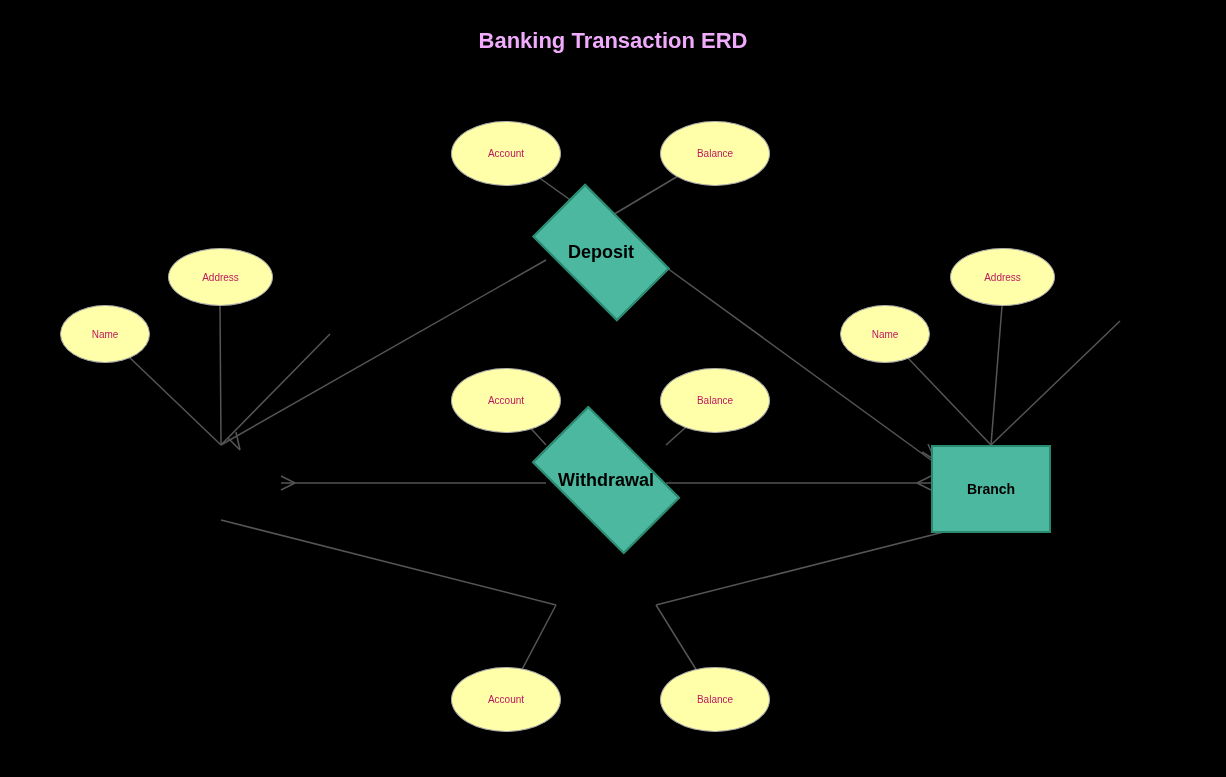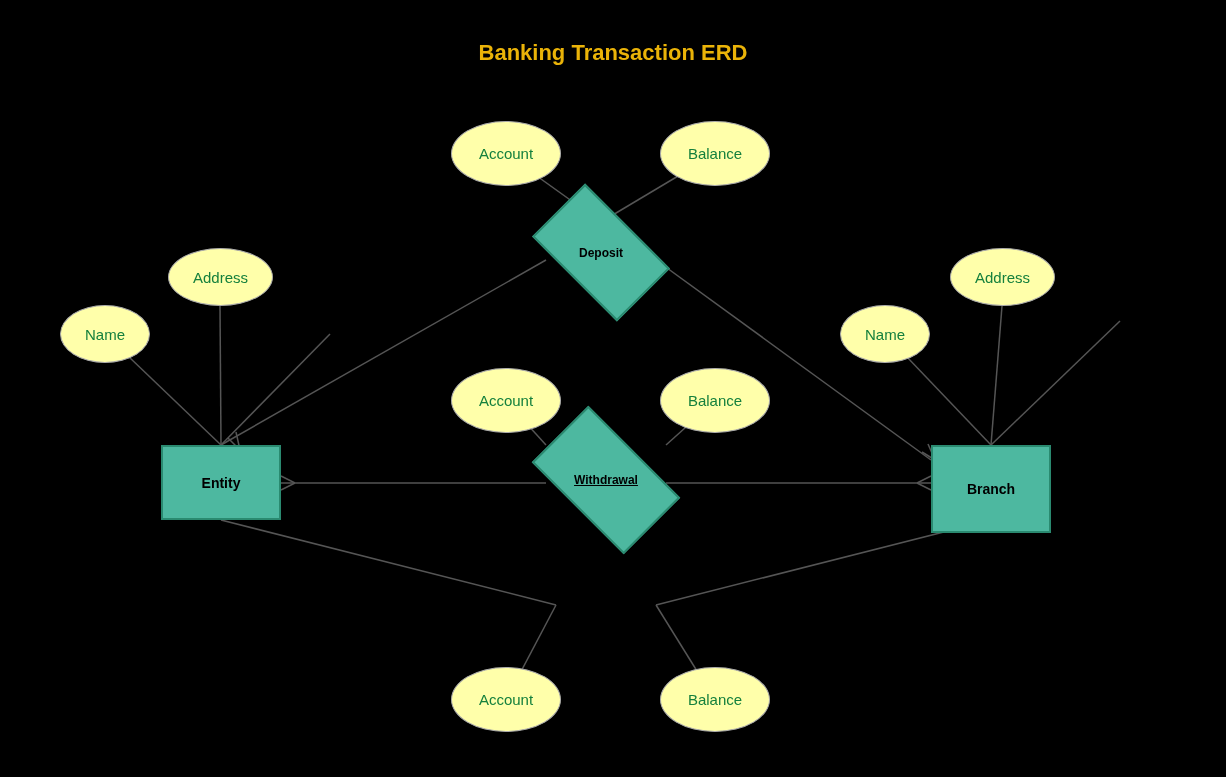--- a/index.html
+++ b/index.html
@@ -17,38 +17,38 @@
     }
     svg#connections {
       position: absolute;
       top: 0; left: 0;
       width: 1226px;
       height: 777px;
       pointer-events: none;
     }
     .title {
       position: absolute;
-      top: 40px;
+      top: 28px;
       left: 0; right: 0;
       text-align: center;
-      color: #eab308;
+      color: #f0abfc;
       font-size: 22px;
       font-weight: bold;
     }
     
     .ellipse {
       position: absolute;
       background: #ffffaa;
       border: 1.5px solid #aaa;
       border-radius: 50%;
       display: flex;
       align-items: center;
       justify-content: center;
-      font-size: 15px;
-      color: #15803d;
+      font-size: 10px;
+      color: #be185d;
       text-align: center;
     }
     
     .rect {
       position: absolute;
       background: #4db8a0;
       border: 2px solid #2a8a70;
       display: flex;
       align-items: center;
       justify-content: center;
@@ -67,21 +67,21 @@
       width: 100%;
       height: 100%;
       background: #4db8a0;
       border: 2px solid #2a8a70;
       transform: rotate(45deg);
       position: absolute;
     }
     .diamond-label {
       position: relative;
       z-index: 1;
-      font-size: 12px;
+      font-size: 18px;
       color: #000;
       font-weight: bold;
     }
   </style>
 </head>
 <body>
 
 <div id="canvas">
 
   <div class="title">Banking Transaction ERD</div>
@@ -126,34 +126,31 @@
     <line x1="931" y1="476" x2="917" y2="483" stroke="#555" stroke-width="1.5"></line>
     <line x1="931" y1="490" x2="917" y2="483" stroke="#555" stroke-width="1.5"></line>
 
     <line x1="228" y1="438" x2="240" y2="450" stroke="#555" stroke-width="1.5"></line>
     <line x1="236" y1="432" x2="240" y2="450" stroke="#555" stroke-width="1.5"></line>
 
     <line x1="922" y1="452" x2="935" y2="460" stroke="#555" stroke-width="1.5"></line>
     <line x1="928" y1="444" x2="935" y2="460" stroke="#555" stroke-width="1.5"></line>
   </svg>
 
-  <div class="rect" style="left:161px;top:445px;width:120px;height:75px;">
-    <span>Entity</span>
-  </div>
 
   <div class="rect" style="left:931px;top:445px;width:120px;height:88px;">
     <span>Branch</span>
   </div>
 
   <div class="diamond-wrapper" style="left:541px;top:215px;width:120px;height:75px;">
     <div class="diamond-inner"></div>
     <span class="diamond-label">Deposit</span>
   </div>
 
-  <div class="diamond-wrapper" style="left:541px;top:440px;width:130px;height:80px;text-decoration:underline;">
+  <div class="diamond-wrapper" style="left:541px;top:440px;width:130px;height:80px;">
     <div class="diamond-inner"></div>
     <span class="diamond-label">Withdrawal</span>
   </div>
 
 
   <div class="ellipse" style="left:451px;top:121px;width:110px;height:65px;">
     <span>Account</span>
   </div>
 
   <div class="ellipse" style="left:660px;top:121px;width:110px;height:65px;">

